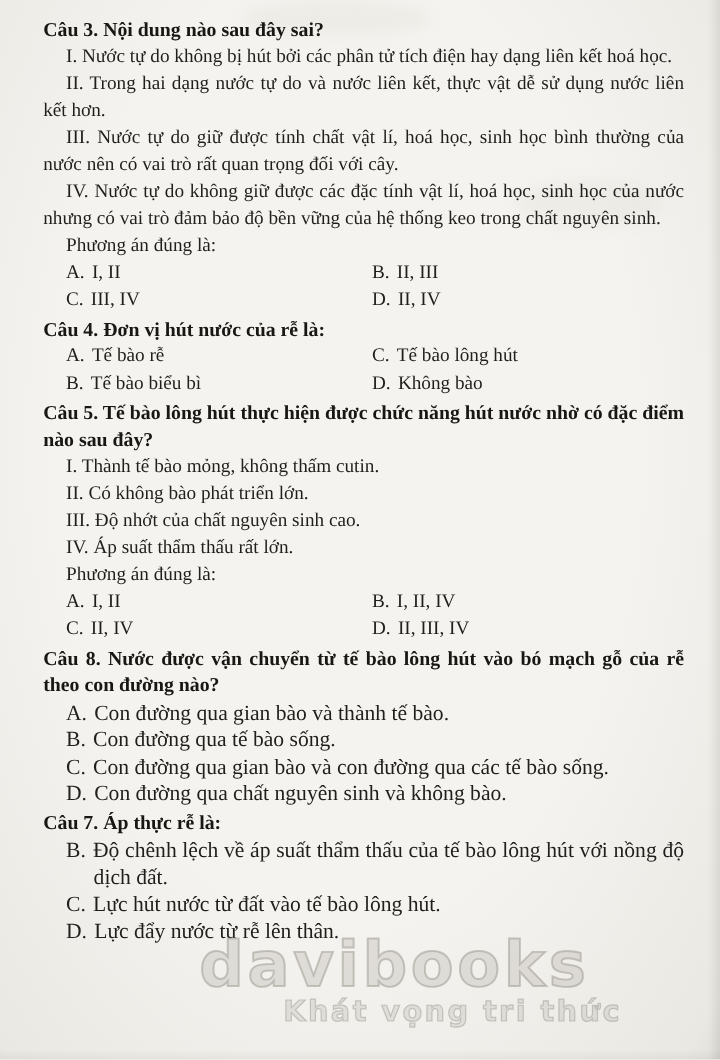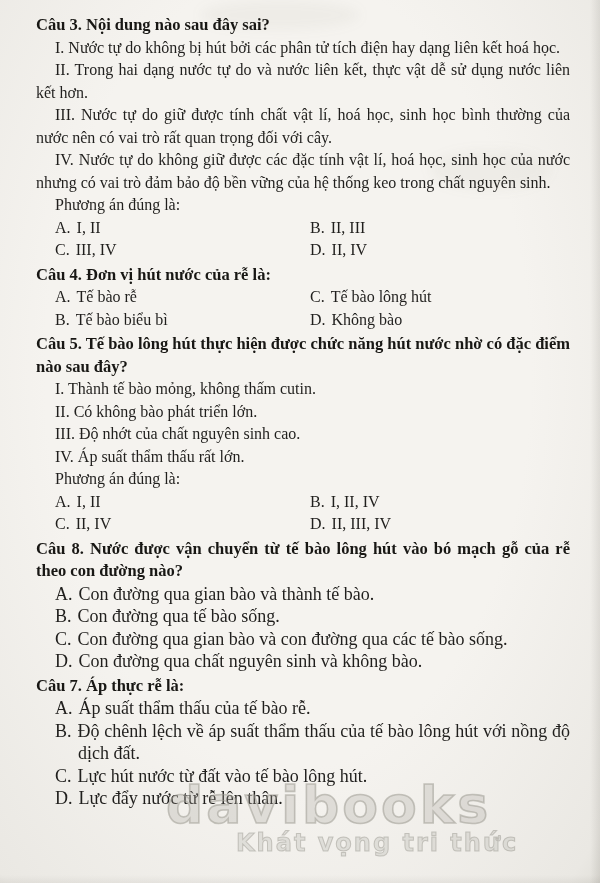--- a/index.html
+++ b/index.html
@@ -124,21 +124,20 @@
     <section class="question">
       <p class="qhead"><span class="qlabel">Câu 8.</span> <span>Nước được vận chuyển từ tế bào lông hút vào bó mạch gỗ của rễ theo con đường nào?</span></p>
       <p class="opt1"><span class="okey">A.</span><span>Con đường qua gian bào và thành tế bào.</span></p>
       <p class="opt1"><span class="okey">B.</span><span>Con đường qua tế bào sống.</span></p>
       <p class="opt1"><span class="okey">C.</span><span>Con đường qua gian bào và con đường qua các tế bào sống.</span></p>
       <p class="opt1"><span class="okey">D.</span><span>Con đường qua chất nguyên sinh và không bào.</span></p>
     </section>
 
     <section class="question">
       <p class="qhead"><span class="qlabel">Câu 7.</span> <span>Áp thực rễ là:</span></p>
-      <p class="opt1"><span class="okey">A.</span><span>Áp suất thẩm thấu của tế bào rễ.</span></p>
       <p class="opt1"><span class="okey">B.</span><span>Độ chênh lệch về áp suất thẩm thấu của tế bào lông hút với nồng độ dịch đất.</span></p>
       <p class="opt1"><span class="okey">C.</span><span>Lực hút nước từ đất vào tế bào lông hút.</span></p>
       <p class="opt1"><span class="okey">D.</span><span>Lực đẩy nước từ rễ lên thân.</span></p>
     </section>
 
   </div>
 
   <div class="watermark">
     <div class="wm1">davibooks</div>
     <div class="wm2">Khát vọng tri thức</div>

